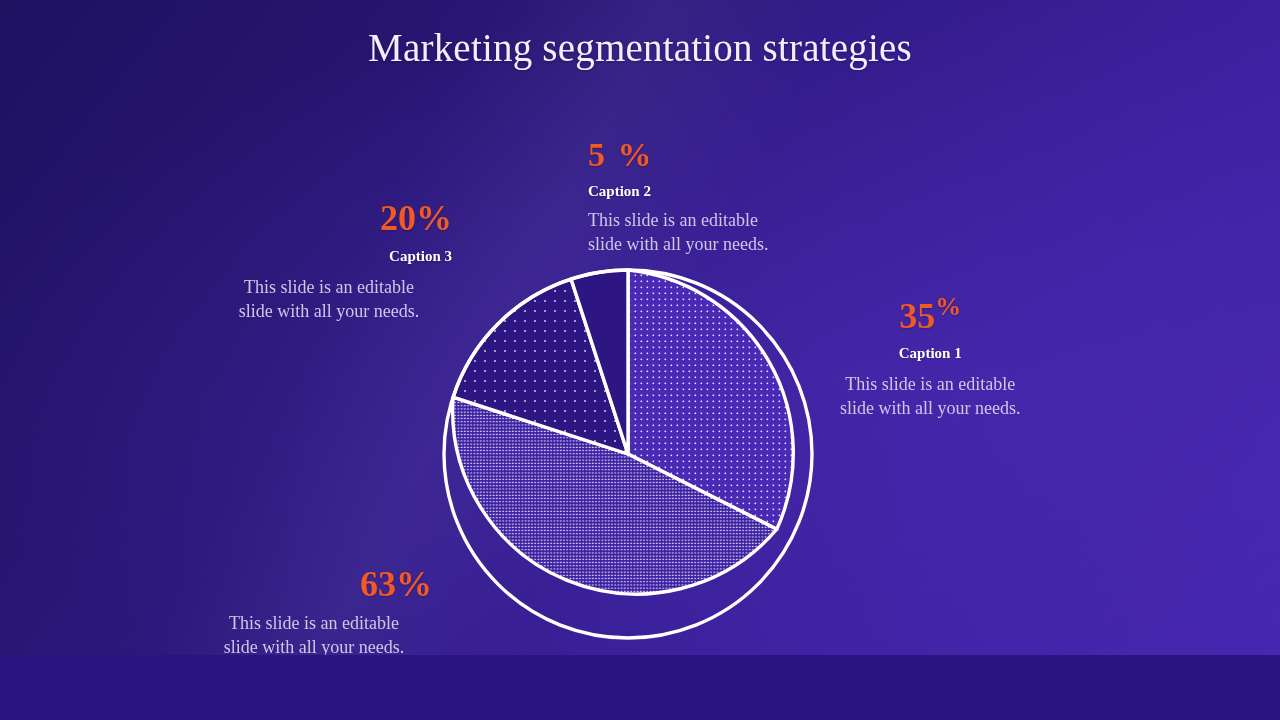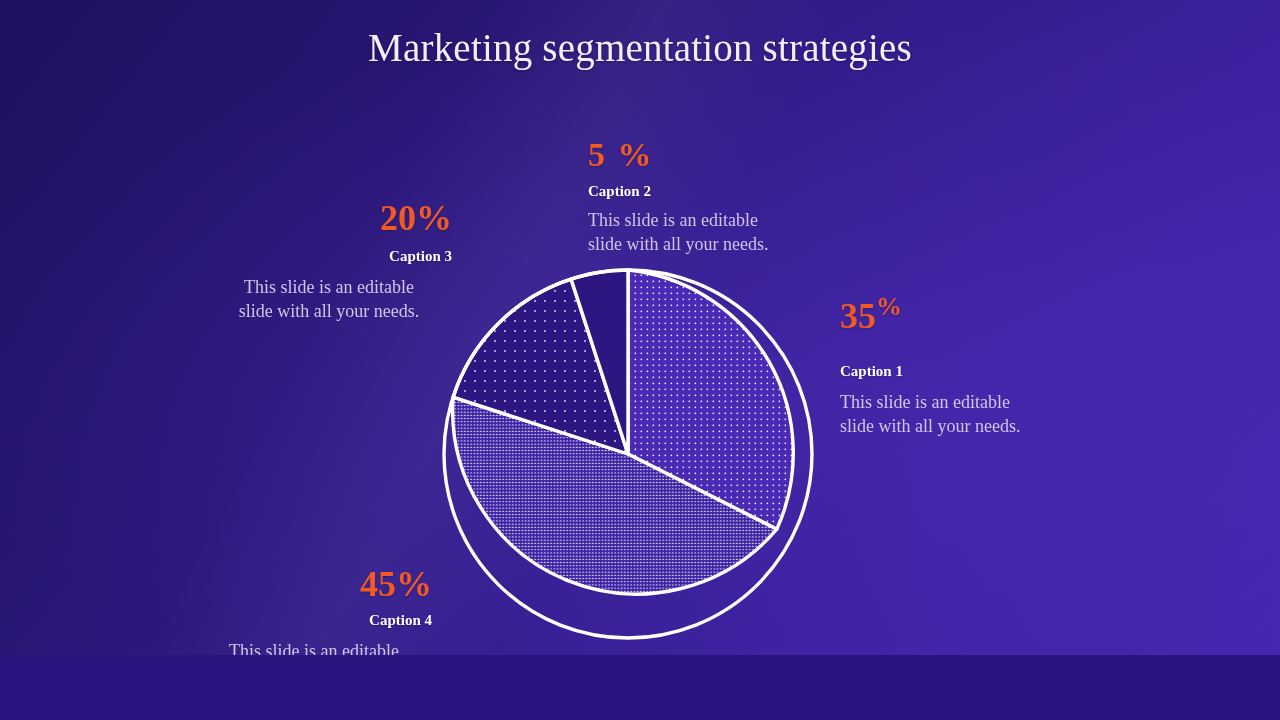--- a/index.html
+++ b/index.html
@@ -85,23 +85,23 @@
   #callout-2 { left:588px; top:138px; text-align:left; }
   #callout-2 .pct { font-size:34px; letter-spacing:2px; }
   #callout-2 .cap { margin-top:10px; }
   #callout-2 .desc { margin-top:8px; }
 
   #callout-3 { left:206px; top:200px; width:246px; text-align:right; }
   #callout-3 .pct { font-size:36px; }
   #callout-3 .cap { margin-top:11px;font-family:Liberation Serif, serif; }
   #callout-3 .desc { margin-top:10px; text-align:center; }
 
-  #callout-1 { left:840px; top:298px; text-align:left; }
+  #callout-1 { left:840px; top:298px; text-align:center; }
   #callout-1 .pct { font-size:36px; }
-  #callout-1 .cap { margin-top:28px; }
+  #callout-1 .cap { margin-top:10px; }
   #callout-1 .desc { margin-top:10px; }
 
   #callout-4 { left:196px; top:566px; width:236px; text-align:right; }
   #callout-4 .pct { font-size:36px; }
   #callout-4 .cap { margin-top:9px; }
   #callout-4 .desc { margin-top:10px; text-align:center; }
 
   .sup { font-size:0.72em; vertical-align:super; line-height:0; }
 </style>
 </head>
@@ -165,20 +165,19 @@
     <div class="pct">
       <span>35</span><span class="sup">%</span>
     </div>
     <div class="cap">Caption 1</div>
     <div class="desc">This slide is an editable
 slide with all your needs.</div>
   </div>
 
   <div class="callout" id="callout-4">
     <div class="pct">
-      <span>45</span><span>%</span>
+      <span>63</span><span>%</span>
     </div>
-    <div class="cap">Caption 4</div>
     <div class="desc">This slide is an editable
 slide with all your needs.</div>
   </div>
 
 </div>
 
 </body></html>

